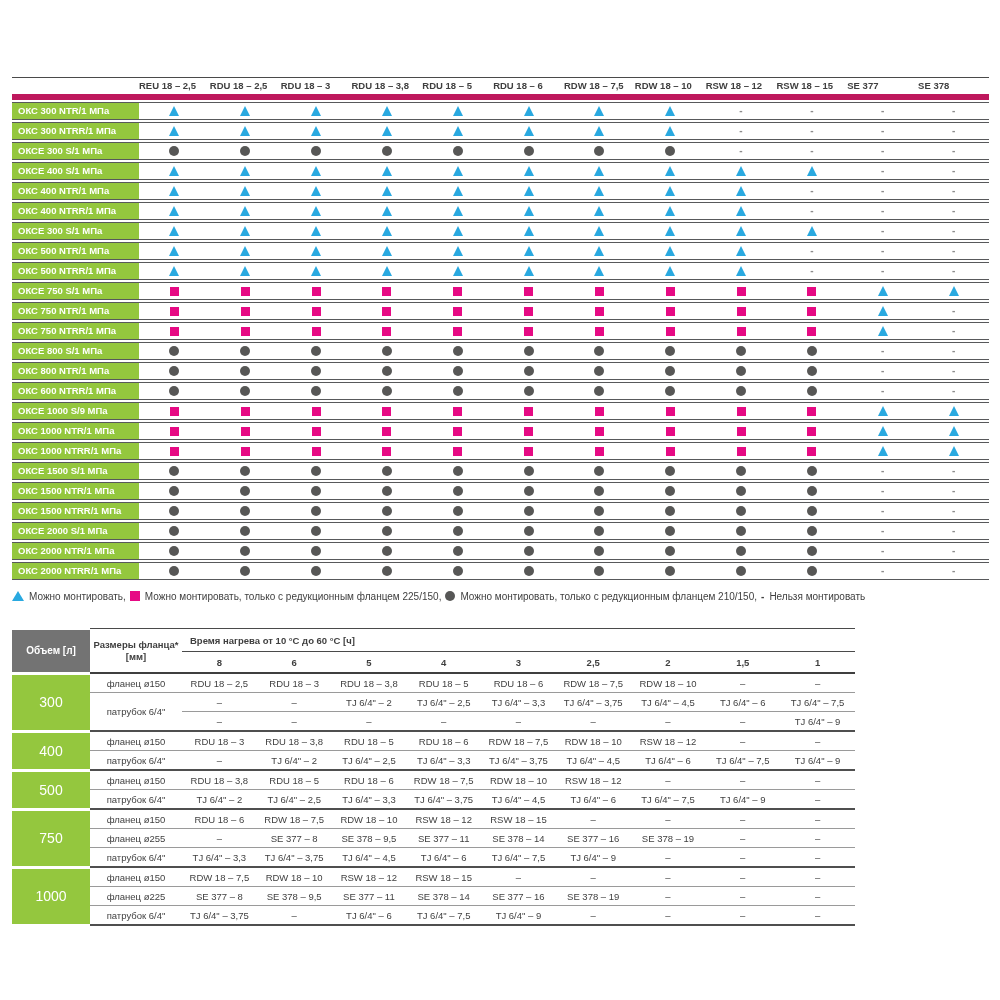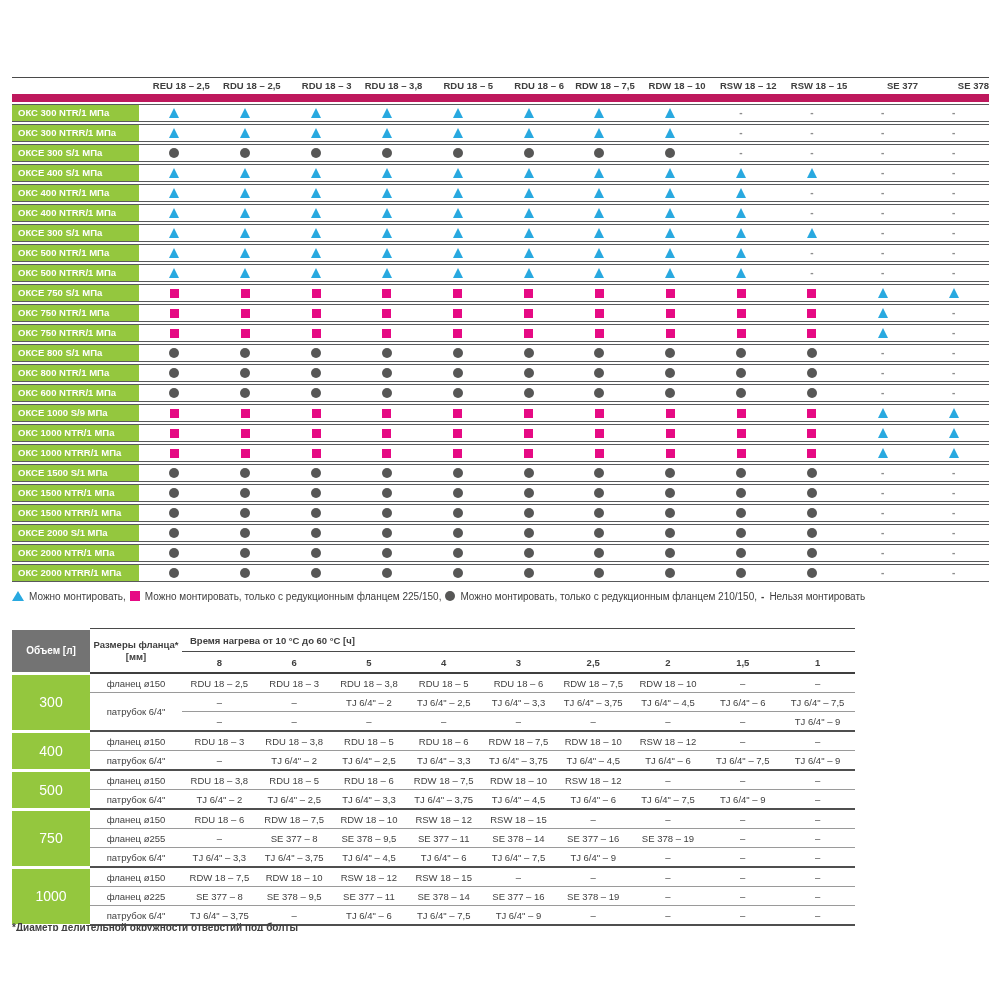--- a/index.html
+++ b/index.html
@@ -3,22 +3,22 @@
 <meta charset="utf-8">
 <style>
   html,body{margin:0;padding:0;background:#fff;}
   #page{position:relative;width:1000px;height:1000px;background:#fff;overflow:hidden;
         font-family:"Liberation Sans",sans-serif;color:#3f3f3f;}
 
   
   #t1{position:absolute;left:12px;top:75px;width:977px;table-layout:fixed;
       border-collapse:separate;border-spacing:0 2px;}
   #t1 th,#t1 td{padding:0;height:16px;font-size:9.5px;line-height:16px;}
-  #t1 thead th{border-top:1px solid #4a4a4a;border-bottom:8px solid #be185d;
-      font-weight:700;color:#3f3f3f;text-align:right;white-space:nowrap;}
+  #t1 thead th{border-top:1px solid #4a4a4a;border-bottom:6px solid #be185d;
+      font-weight:700;color:#3f3f3f;text-align:left;white-space:nowrap;}
   #t1 tbody th{background:#94c73e;color:#fff;font-weight:700;text-align:left;
       padding-left:6px;white-space:nowrap;
       border-top:1px solid #58595b;border-bottom:1px solid #58595b;margin-top:40px;}
   #t1 tbody td{border-top:1px solid #58595b;border-bottom:1px solid #58595b;
       text-align:center;vertical-align:middle;}
 
   .sym-t{display:inline-block;width:0;height:0;border-left:5.5px solid transparent;
       border-right:5.5px solid transparent;border-bottom:10px solid #29a9e0;vertical-align:middle;}
   .sym-s{display:inline-block;width:9px;height:9px;background:#e60a84;vertical-align:middle;}
   .sym-c{display:inline-block;width:10px;height:10px;border-radius:50%;background:#575756;vertical-align:middle;}
@@ -654,15 +654,14 @@
           <td class="val">TJ 6/4" – 7,5</td>
           <td class="val">TJ 6/4" – 9</td>
           <td class="val">–</td>
           <td class="val">–</td>
           <td class="val">–</td>
           <td class="val">–</td>
         </tr>
       </tbody>
   </table>
 
-  <div id="footnote">*Диаметр делительной окружности отверстий под болты</div>
 
 </div>
 
 </body></html>

